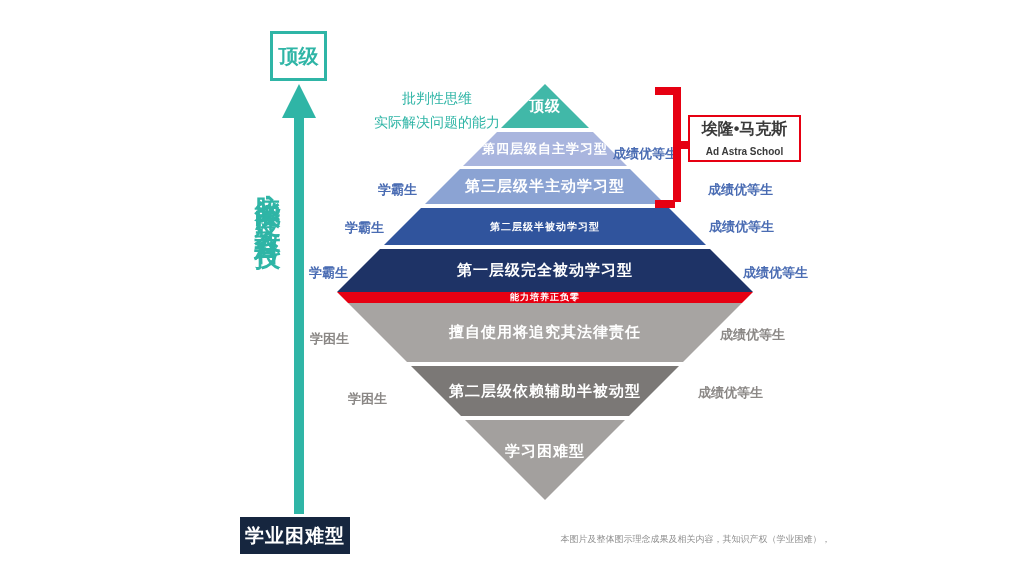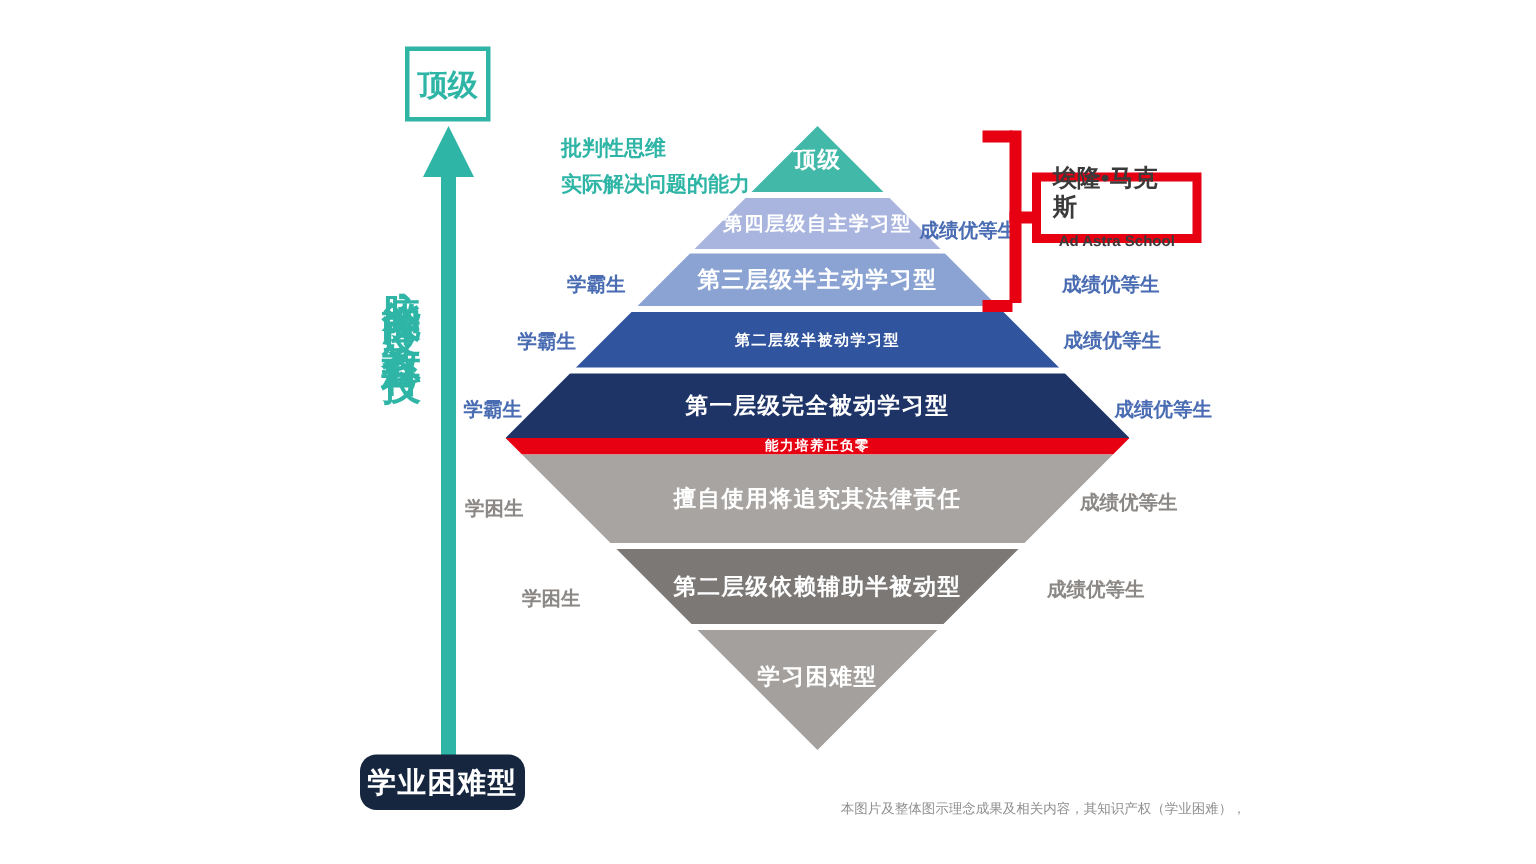--- a/index.html
+++ b/index.html
@@ -10,53 +10,53 @@
   
   .top-box { position:absolute; left:262px; top:23px; width:57px; height:50px;
              background:#fff; border:3px solid #2fb5a6; display:flex;
              align-items:center; justify-content:center;
              font-size:20px; font-weight:bold; }
   .axis-label { position:absolute; left:240px; top:162px; writing-mode:vertical-rl;
                 font-size:26px; font-weight:bold; line-height:32px; letter-spacing:5px; }
   .arrow-shaft { position:absolute; left:286px; top:108px; width:10px; height:398px; }
   .arrow-head  { position:absolute; left:274px; top:76px; width:34px; height:34px;
                  clip-path:polygon(50% 0,100% 100%,0 100%); }
-  .bottom-box { position:absolute; left:232px; top:495px; width:110px; height:37px;
+  .bottom-box { position:absolute; left:232px; top:509px; width:110px; height:37px;
                 display:flex; align-items:center; justify-content:center;
-                color:#fff; font-size:19px; font-weight:bold; letter-spacing:1px;border-radius:11px; }
+                color:#fff; font-size:19px; font-weight:bold; letter-spacing:1px; }
 
   
   .diamond { position:absolute; left:329px; top:76px; width:416px; height:416px;
              clip-path:polygon(50% 0,100% 50%,50% 100%,0 50%); }
   .band { position:absolute; left:0; width:416px; display:flex;
           align-items:center; justify-content:center;
           color:#fff; font-weight:bold; letter-spacing:1px; }
   .band-0 { top:0;     height:44px; font-size:15px; }
   .band-1 { top:48px;  height:34px; font-size:13px; }
   .band-2 { top:85px;  height:35px; font-size:15px; }
   .band-3 { top:124px; height:37px; font-size:10px; }
   .band-4 { top:165px; height:43px; font-size:15px; }
   .band-red { top:208px; height:11px; font-size:9px;  letter-spacing:1px; }
   .band-5 { top:219px; height:59px; font-size:15px; }
   .band-6 { top:282px; height:50px; font-size:15px; }
   .band-7 { top:336px; height:80px; font-size:15px; align-items:flex-start; padding-top:22px; }
 
   
-  .anno-top { position:absolute; right:524px; top:74px; text-align:left;
-              font-size:14px; font-weight:bold; line-height:16px; }
+  .anno-top { position:absolute; right:524px; top:74px; text-align:center;
+              font-size:14px; font-weight:normal; line-height:16px; }
   .anno-bottom { position:absolute; left:350px; top:441px; width:132px; text-align:center;
                  font-size:13px; font-weight:bold; line-height:15px; }
 
   
   .side-label { position:absolute; font-size:13px; font-weight:bold; white-space:nowrap; }
 
   
   .br { position:absolute; }
   .school-box { position:absolute; left:680px; top:107px; width:113px; height:47px;
-                background:#fff; border:6px solid #fca5a5; display:flex;
+                background:#fff; border:2px solid #fca5a5; display:flex;
                 flex-direction:column; align-items:center; justify-content:center; }
   .school-line1 { font-size:16px; font-weight:bold; color:#3a3a3a; line-height:19px; }
   .school-line2 { font-size:10px; font-weight:bold; color:#3a3a3a; line-height:12px; }
 
   
   .disclaimer { position:absolute; left:525px; top:517px; width:325px;
                 text-align:center; font-size:9px; line-height:12px; }
 </style>
 </head>
 <body>

